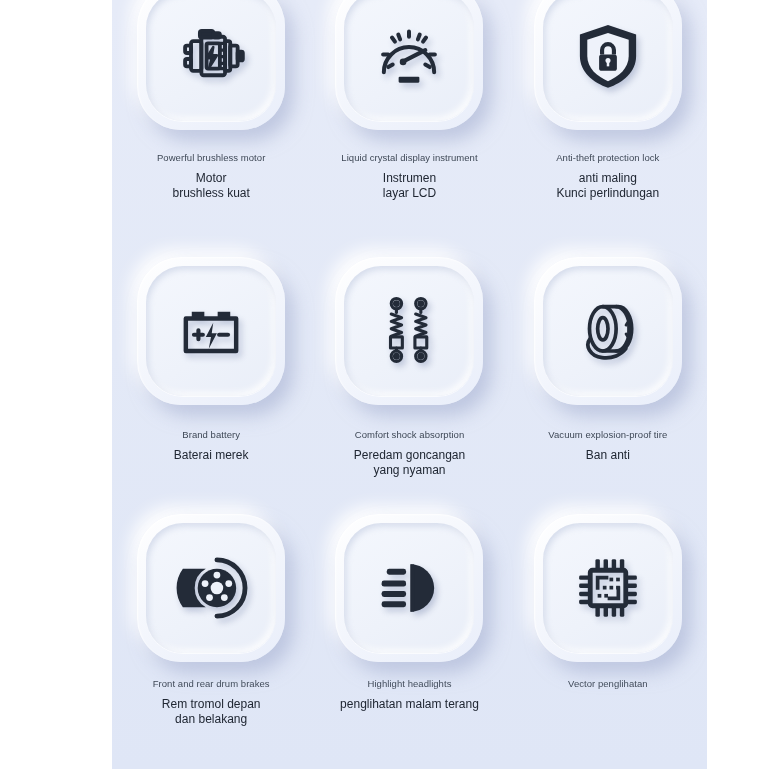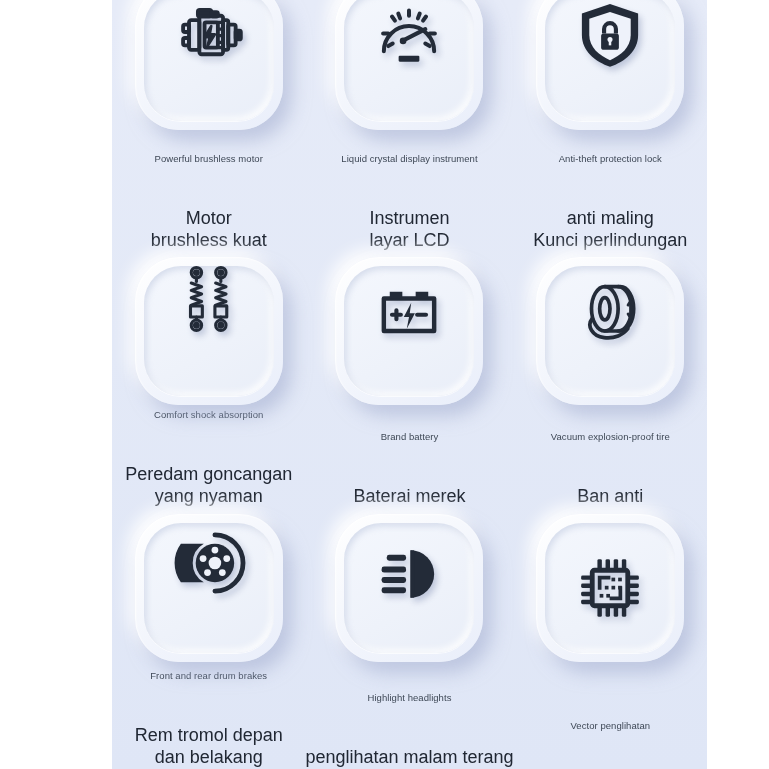--- a/index.html
+++ b/index.html
@@ -39,21 +39,20 @@
     display: grid;
     grid-template-columns: repeat(3, 1fr);
     grid-template-rows: 252px 256px 261px;
   }
 
   .cell {
     position: relative;
     display: flex;
     flex-direction: column;
     align-items: center;
-    gap: 42px;
   }
 
   
   .row1 .tile-wrap { margin-top: -18px; }
   .row2 .tile-wrap { margin-top: 5px; }
   .row3 .tile-wrap { margin-top: 6px; }
 
   
   .tile-wrap {
     position: relative;
@@ -110,22 +109,22 @@
     letter-spacing: 0.05px;
     text-align: center;
     line-height: 1.2;
     white-space: nowrap;
   }
   .row1 .caption-en { margin-top: 22px; }
   .row2 .caption-en { margin-top: 24px; }
   .row3 .caption-en { margin-top: 16px; }
 
   .caption-id {
-    margin-top: 2px;
-    font-size: 18px;
+    margin-top: 8px;
+    font-size: 12px;
     color: #202733;
     text-align: center;
     line-height: 1.22;
     white-space: nowrap;
     font-weight: 400;
   }
   .caption-id .ln { display: block; }
 </style>
 </head>
 <body>
@@ -203,20 +202,42 @@
           <span class="ln">anti maling</span>
           <span class="ln">Kunci perlindungan</span>
         </div>
       </div>
 
       <div class="cell row2">
         <div class="tile-wrap">
           <div class="tile-outer"></div>
           <div class="tile-inner"></div>
           <div class="tile-icon">
+            <svg viewBox="0 0 100 100" fill="none" stroke="#232b38" stroke-width="6" stroke-linejoin="round">
+              <rect x="16" y="33" width="68" height="44"></rect>
+              <rect x="24" y="24" width="17" height="9" fill="#232b38" stroke="none"></rect>
+              <rect x="59" y="24" width="17" height="9" fill="#232b38" stroke="none"></rect>
+              <path d="M27 55h12M33 49v12" stroke-width="5.6" stroke-linecap="round"></path>
+              <path d="M61 55h12" stroke-width="5.6" stroke-linecap="round"></path>
+              <path d="M53 39 L43 58 h7 l-3 16 11 -21 h-7 z" fill="#232b38" stroke="none"></path>
+            </svg>
+          </div>
+        </div>
+        <div class="caption-en">Brand battery</div>
+        <div class="caption-id">
+          <span class="ln">Baterai merek</span>
+
+        </div>
+      </div>
+
+      <div class="cell row2">
+        <div class="tile-wrap">
+          <div class="tile-outer"></div>
+          <div class="tile-inner"></div>
+          <div class="tile-icon">
             <svg viewBox="0 0 100 100" fill="none" stroke="#232b38" stroke-width="4.2" stroke-linecap="round" stroke-linejoin="round">
               <g>
                 <circle cx="33" cy="13" r="7"></circle>
                   <circle cx="33" cy="13" r="2.6" fill="#232b38"></circle>
                 <path d="M33 20v5"></path>
                 <path d="M26 27 L40 32 L26 37 L40 42 L26 47 L40 52 L26 57"></path>
                 <rect x="25" y="58" width="16" height="15"></rect>
                 <path d="M33 73v4"></path>
                 <circle cx="33" cy="84" r="7"></circle>
                   <circle cx="33" cy="84" r="2.6" fill="#232b38"></circle>
@@ -231,42 +252,20 @@
                 <circle cx="66" cy="84" r="7"></circle>
                   <circle cx="66" cy="84" r="2.6" fill="#232b38"></circle>
               </g>
             </svg>
           </div>
         </div>
         <div class="caption-en">Comfort shock absorption</div>
         <div class="caption-id">
           <span class="ln">Peredam goncangan</span>
           <span class="ln">yang nyaman</span>
-        </div>
-      </div>
-
-      <div class="cell row2">
-        <div class="tile-wrap">
-          <div class="tile-outer"></div>
-          <div class="tile-inner"></div>
-          <div class="tile-icon">
-            <svg viewBox="0 0 100 100" fill="none" stroke="#232b38" stroke-width="6" stroke-linejoin="round">
-              <rect x="16" y="33" width="68" height="44"></rect>
-              <rect x="24" y="24" width="17" height="9" fill="#232b38" stroke="none"></rect>
-              <rect x="59" y="24" width="17" height="9" fill="#232b38" stroke="none"></rect>
-              <path d="M27 55h12M33 49v12" stroke-width="5.6" stroke-linecap="round"></path>
-              <path d="M61 55h12" stroke-width="5.6" stroke-linecap="round"></path>
-              <path d="M53 39 L43 58 h7 l-3 16 11 -21 h-7 z" fill="#232b38" stroke="none"></path>
-            </svg>
-          </div>
-        </div>
-        <div class="caption-en">Brand battery</div>
-        <div class="caption-id">
-          <span class="ln">Baterai merek</span>
-
         </div>
       </div>
 
       <div class="cell row2">
         <div class="tile-wrap">
           <div class="tile-outer"></div>
           <div class="tile-inner"></div>
           <div class="tile-icon">
             <svg viewBox="0 0 100 100" fill="none" stroke="#232b38" stroke-width="5" stroke-linecap="round" stroke-linejoin="round">
               <ellipse cx="43" cy="47" rx="18" ry="30"></ellipse>

